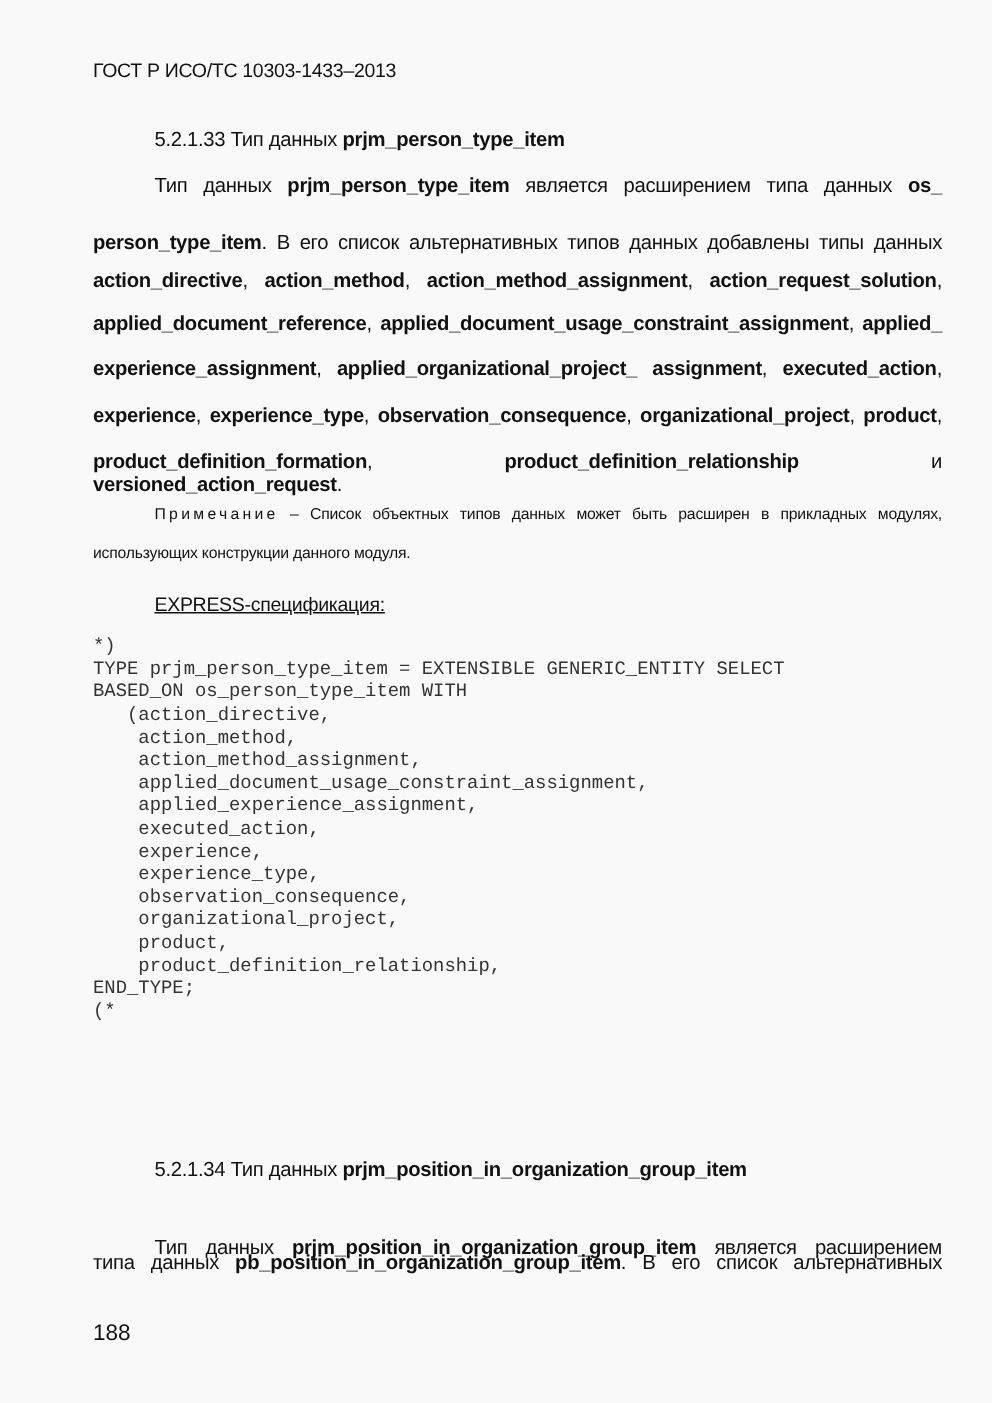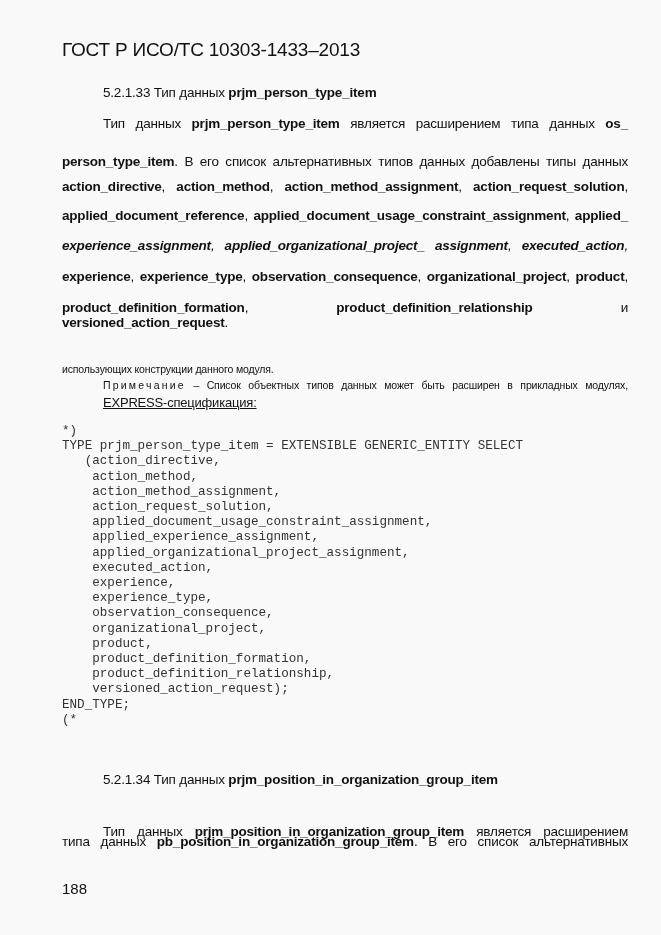--- a/index.html
+++ b/index.html
@@ -11,21 +11,21 @@
     width: 661px;
     height: 935px;
     position: relative;
     overflow: hidden;
     color: #111;
     font-family: "Liberation Sans", "DejaVu Sans", sans-serif;
   }
   .abs { position: absolute; white-space: nowrap; }
   .header {
     left: 62px; top: 39px;
-    font-size: 19px;
+    font-size: 13px;
     letter-spacing: -0.2px;
   }
   .sec-heading {
     left: 103px;
     font-size: 13.5px;
     letter-spacing: -0.2px;
   }
   .sec-heading b { font-weight: bold; }
   .para-line {
     left: 62px;
@@ -82,52 +82,49 @@
   <span>5.2.1.33</span>
   <span>Тип данных</span>
   <b>prjm_person_type_item</b>
 </div>
 
 <div id="sec33-para">
     <div class="abs para-line indent" style="top: 116px;"><span>Тип данных </span><b>prjm_person_type_item</b><span> является расширением типа данных </span><b>os_</b></div>
     <div class="abs para-line" style="top: 154px;"><b>person_type_item</b><span>. В его список альтернативных типов данных добавлены типы данных</span></div>
     <div class="abs para-line" style="top: 179px;"><b>action_directive</b><span>, </span><b>action_method</b><span>, </span><b>action_method_assignment</b><span>, </span><b>action_request_solution</b><span>,</span></div>
     <div class="abs para-line" style="top: 207.8px;"><b>applied_document_reference</b><span>, </span><b>applied_document_usage_constraint_assignment</b><span>, </span><b>applied_</b></div>
-    <div class="abs para-line" style="top: 238.4px; font-style: italic;"><b>experience_assignment</b><span>, </span><b>applied_organizational_project_</b><span> </span><b>assignment</b><span>, </span><b>executed_action</b><span>,</span></div>
+    <div class="abs para-line" style="top: 238.4px;"><b>experience_assignment</b><span>, </span><b>applied_organizational_project_</b><span> </span><b>assignment</b><span>, </span><b>executed_action</b><span>,</span></div>
     <div class="abs para-line" style="top: 269px;"><b>experience</b><span>, </span><b>experience_type</b><span>, </span><b>observation_consequence</b><span>, </span><b>organizational_project</b><span>, </span><b>product</b><span>,</span></div>
     <div class="abs para-line last" style="top: 299.6px;"><b>product_definition_formation</b><span>, </span><b>product_definition_relationship</b><span> и </span><b>versioned_action_request</b><span>.</span></div>
   </div>
 
-<div class="abs note-line indent" style="top:337px;margin-top:42px;">
+<div class="abs note-line indent" style="top:337px;">
   <span class="spaced">Примечание</span><span> – </span><span>Список объектных типов данных может быть расширен в прикладных модулях,</span>
 </div>
 <div class="abs note-line last" style="top:363px;">
   <span>использующих конструкции данного модуля.</span>
 </div>
 
 <div class="abs express-heading">EXPRESS-спецификация:</div>
 
 <pre class="abs code" id="code-block"><span>*)
 </span><span>TYPE prjm_person_type_item = EXTENSIBLE GENERIC_ENTITY SELECT
+</span><span>BASED_ON os_person_type_item WITH
 </span><span>   (action_directive,
 </span><span>    action_method,
 </span><span>    action_method_assignment,
-</span><span>    action_request_solution,
 </span><span>    applied_document_usage_constraint_assignment,
 </span><span>    applied_experience_assignment,
-</span><span>    applied_organizational_project_assignment,
 </span><span>    executed_action,
 </span><span>    experience,
 </span><span>    experience_type,
 </span><span>    observation_consequence,
 </span><span>    organizational_project,
 </span><span>    product,
-</span><span>    product_definition_formation,
 </span><span>    product_definition_relationship,
-</span><span>    versioned_action_request);
 </span><span>END_TYPE;
 </span><span>(*</span></pre>
 
 <div class="abs sec-heading" style="top:772px;">
   <span>5.2.1.34</span>
   <span>Тип данных</span>
   <b>prjm_position_in_organization_group_item</b>
 </div>
 
 <div id="sec34-para">

